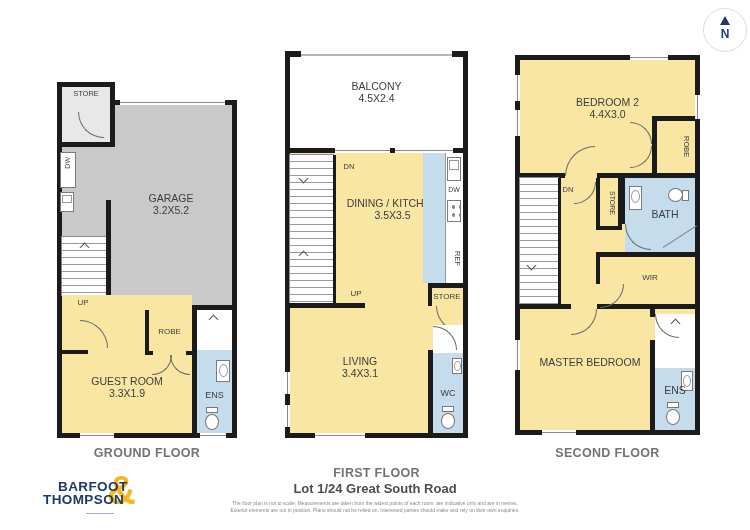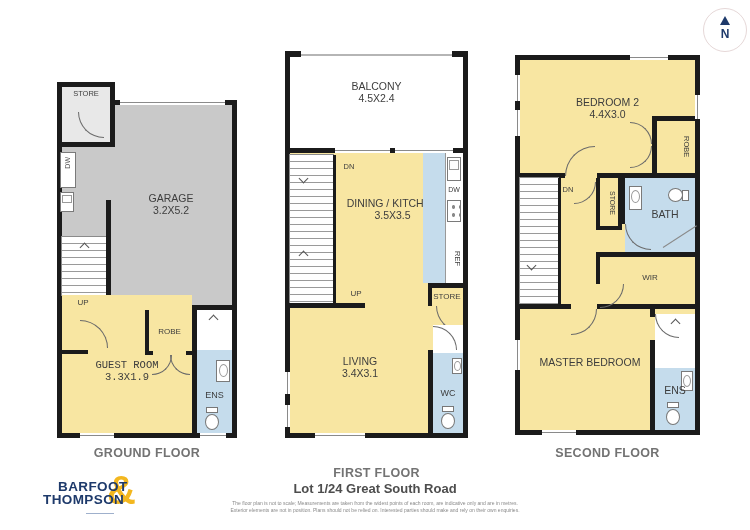--- a/index.html
+++ b/index.html
@@ -102,21 +102,21 @@
     <div class="wall" style="left:62px;top:350px;width:26px;height:4px;"></div>
     <div class="arc arc-tr" style="left:80px;top:320px;width:28px;height:28px;"></div>
 
     <div class="wall" style="left:145px;top:310px;width:4px;height:45px;"></div>
     <div class="wall" style="left:145px;top:351px;width:8px;height:4px;"></div>
     <div class="wall" style="left:186px;top:351px;width:8px;height:4px;"></div>
     <div class="arc arc-br" style="left:152px;top:355px;width:20px;height:20px;"></div>
     <div class="arc arc-bl" style="left:170px;top:355px;width:20px;height:20px;"></div>
     <div class="room-label lbl-sm" style="left:147px;top:327px;width:45px;">ROBE</div>
 
-    <div class="room-label lbl-lg" style="left:64px;top:359px;width:126px;font-family:Liberation Mono, monospace;">
+    <div class="room-label lbl-lg" style="left:64px;top:375px;width:126px;">
       <span style="display:block;">GUEST ROOM</span>
       <span style="display:block;">3.3X1.9</span>
     </div>
 
     <div class="wall" style="left:192px;top:305px;width:5px;height:133px;"></div>
     <div class="rect" style="left:197px;top:310px;width:35px;height:40px;background:#fff;"></div>
     <div class="rect blue" style="left:197px;top:350px;width:35px;height:83px;"></div>
     <div class="chev chev-up" style="left:210px;top:316px;"></div>
     <div class="vanity" style="left:216px;top:360px;width:14px;height:22px;">
         <div class="oval"></div>

